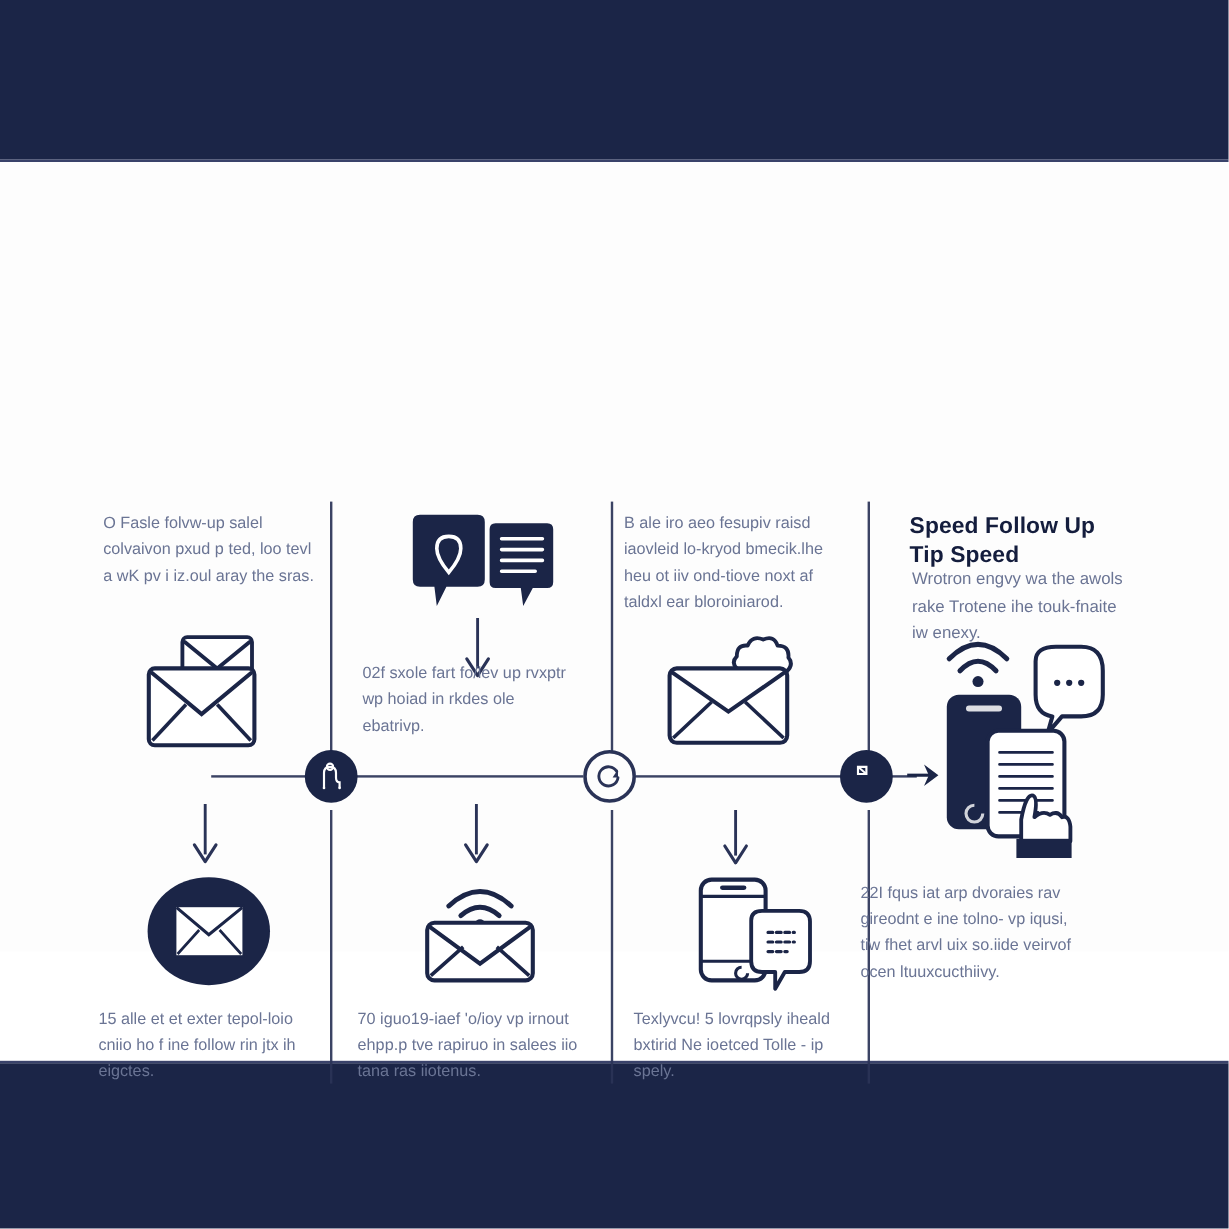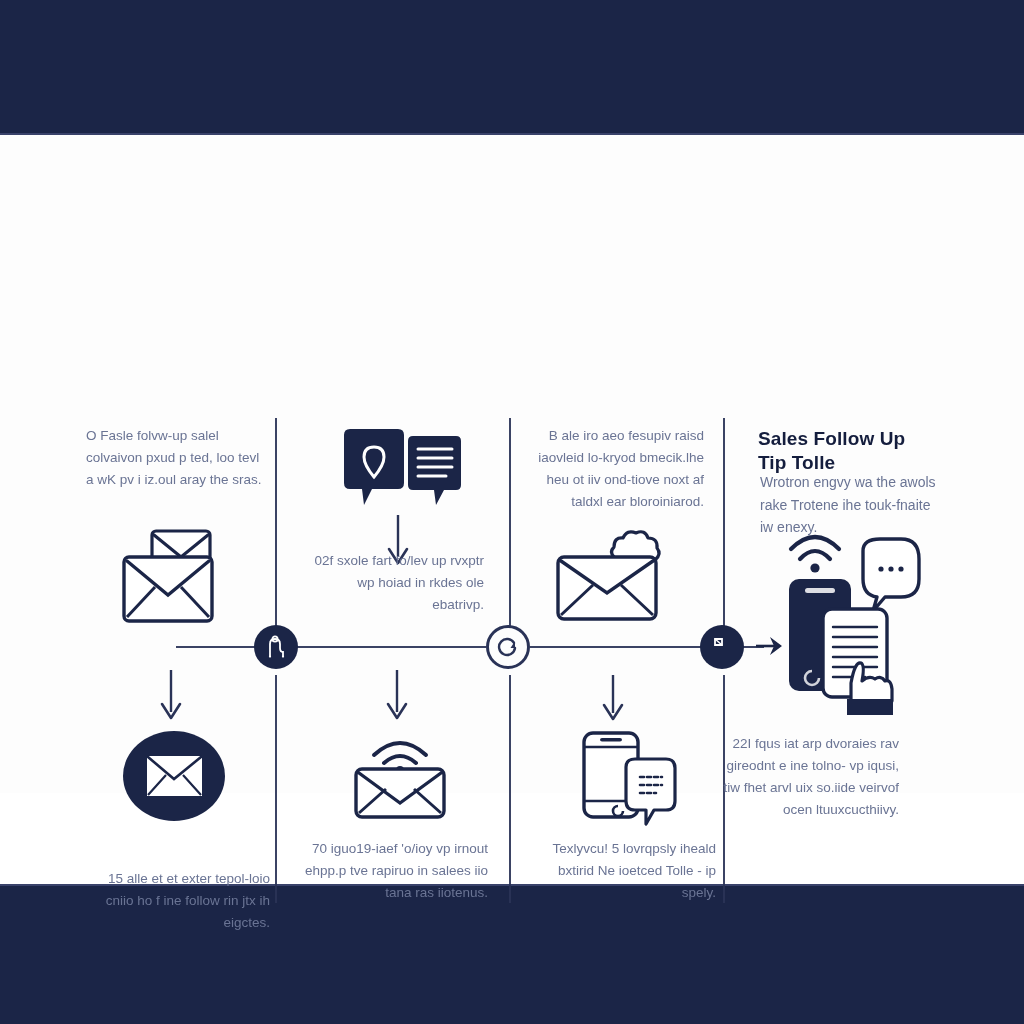--- a/index.html
+++ b/index.html
@@ -110,27 +110,27 @@
   .down-arrow.a2 { left: 384px; top: 535px; }
   .down-arrow.a3 { left: 600px; top: 540px; }
   .down-arrow.mid1 { left: 385px; top: 380px; }
 
   
   .text-block {
     position: absolute;
     color: #6a7494;
     font-size: 13.5px;
     line-height: 1.62;
-    text-align: right;
+    text-align: left;
   }
 
   .tb1 { left: 86px;  top: 290px; width: 176px; text-align: left; }
   .tb2 { left: 302px; top: 415px; width: 182px; }
   .tb3 { left: 520px; top: 290px; width: 184px; }
-  .tb4 { left: 92px;  top: 703px; width: 178px; margin-top: 30px; }
+  .tb4 { left: 82px;  top: 703px; width: 178px; }
   .tb5 { left: 298px; top: 703px; width: 190px; }
   .tb6 { left: 528px; top: 703px; width: 188px; }
   .tb7 { left: 717px; top: 598px; width: 182px; }
 
   .headline {
     position: absolute;
     left: 758px;
     top: 292px;
     width: 180px;
     color: #141d3d;
@@ -324,21 +324,21 @@
         <path d="M62 50 L84 50 M62 58 L84 58 M62 66 L78 66" stroke="#1b2547" stroke-width="2.6" stroke-linecap="round" stroke-dasharray="4 3"></path>
       </svg>
     </div>
 
     <div class="text-block tb1">O Fasle folvw-up salel colvaivon pxud p ted, loo tevl a wK pv i iz.oul aray the sras.</div>
 
     <div class="text-block tb2">02f sxole fart fo/lev up rvxptr wp hoiad in rkdes ole ebatrivp.</div>
 
     <div class="text-block tb3">B ale iro aeo fesupiv raisd iaovleid lo-kryod bmecik.lhe heu ot iiv ond-tiove noxt af taldxl ear bloroiniarod.</div>
 
-    <div class="headline">Sales Follow Up Tip Tolle</div>
+    <div class="headline">Speed Follow Up Tip Speed</div>
 
     <div class="headline-sub">Wrotron engvy wa the awols rake Trotene ihe touk-fnaite iw enexy.</div>
 
     <div class="text-block tb4">15 alle et et exter tepol-loio cniio ho f ine follow rin jtx ih eigctes.</div>
 
     <div class="text-block tb5">70 iguo19-iaef 'o/ioy vp irnout ehpp.p tve rapiruo in salees iio tana ras iiotenus.</div>
 
     <div class="text-block tb6">Texlyvcu! 5 lovrqpsly iheald bxtirid Ne ioetced Tolle - ip spely.</div>
 
     <div class="text-block tb7">22I fqus iat arp dvoraies rav gireodnt e ine tolno- vp iqusi, tiw fhet arvl uix so.iide veirvof ocen ltuuxcucthiivy.</div>

